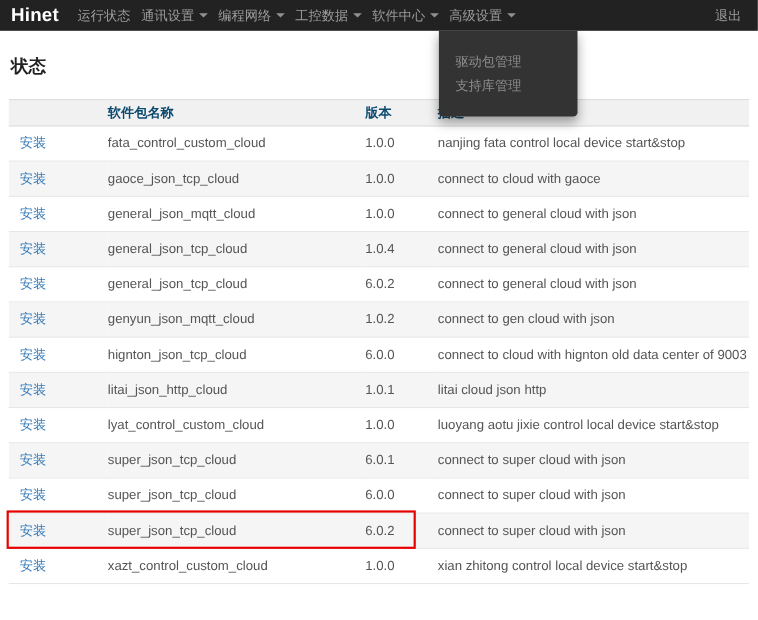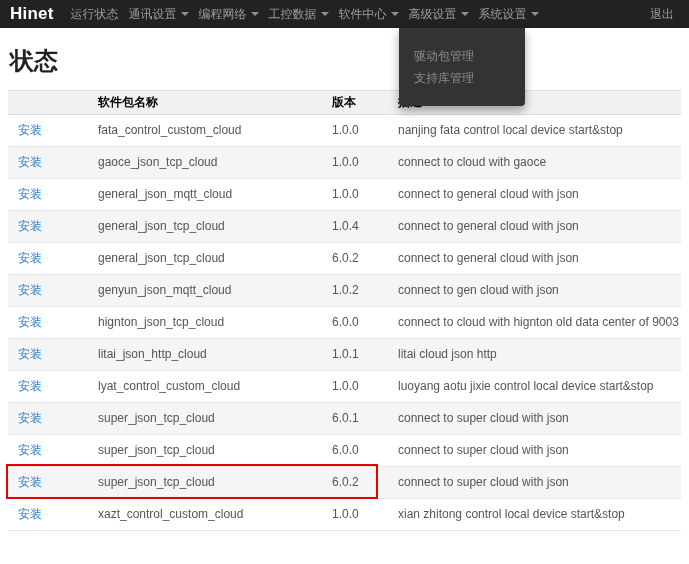--- a/index.html
+++ b/index.html
@@ -48,41 +48,41 @@
     background:var(--dropdown-bg);border-radius:0 0 4px 4px;
     box-shadow:0 5px 10px rgba(0,0,0,.35);padding:17px 0;
   }
   .dropdown-item{
     display:block;padding:4px 15px;color:#8c8c8c;cursor:pointer;line-height:14px;
   }
   .dropdown-item.active{background:var(--dropdown-active-bg);color:#ffffff;font-weight:bold;}
   
   .content{padding:0 8px;}
   h1.page-title{
-    font-size:24px;font-weight:bold;color:#222;margin:22px 0 10px 2px;line-height:22px;
+    font-size:16px;font-weight:bold;color:#222;margin:22px 0 10px 2px;line-height:22px;
   }
   .tabs{
     display:flex;border-bottom:1px solid var(--line);align-items:flex-end;
     padding-left:2px;
   }
   .tab{
     color:var(--accent);padding:6px 13px;cursor:pointer;line-height:13px;
     border:1px solid transparent;margin-bottom:-1px;border-radius:4px 4px 0 0;
   }
   .tab.active{
     background:#fff;border-color:var(--line) var(--line) #fff var(--line);
   }
   
   .table-wrap{position:relative;margin-top:18px;}
   table{width:100%;border-collapse:collapse;table-layout:fixed;}
   col.c-action{width:90px;}
   col.c-name{width:234px;}
   col.c-version{width:66px;}
   th{
-    background:var(--thead-bg);text-align:left;font-weight:bold;color:#000000;
+    background:var(--thead-bg);text-align:left;font-weight:bold;color:#0c4a6e;
     padding:5px 8px 5px 0;line-height:13px;
     border-top:1px solid var(--line);border-bottom:1px solid var(--line);
   }
   th:first-child{padding-left:10px;}
   td{
     padding:9px 8px 9px 0;line-height:13px;color:var(--text);
     border-bottom:1px solid var(--cell-line);white-space:nowrap;overflow:hidden;
   }
   td:first-child{padding-left:10px;}
   tr.stripe td{background:var(--stripe);}
@@ -112,24 +112,20 @@
       <div class="nav-item">
         <span>工控数据</span>
         <span class="caret"></span>
       </div>
       <div class="nav-item">
         <span>软件中心</span>
         <span class="caret"></span>
       </div>
       <div class="nav-item">
         <span>高级设置</span>
-        <span class="caret"></span>
-      </div>
-      <div class="nav-item">
-        <span>系统设置</span>
         <span class="caret"></span>
       </div>
       <div class="nav-item">
         <span>退出</span>
       </div>
     </div>
 </div>
 
 <div class="dropdown" style="left: 399px;">
     <a class="dropdown-item">驱动包管理</a>

